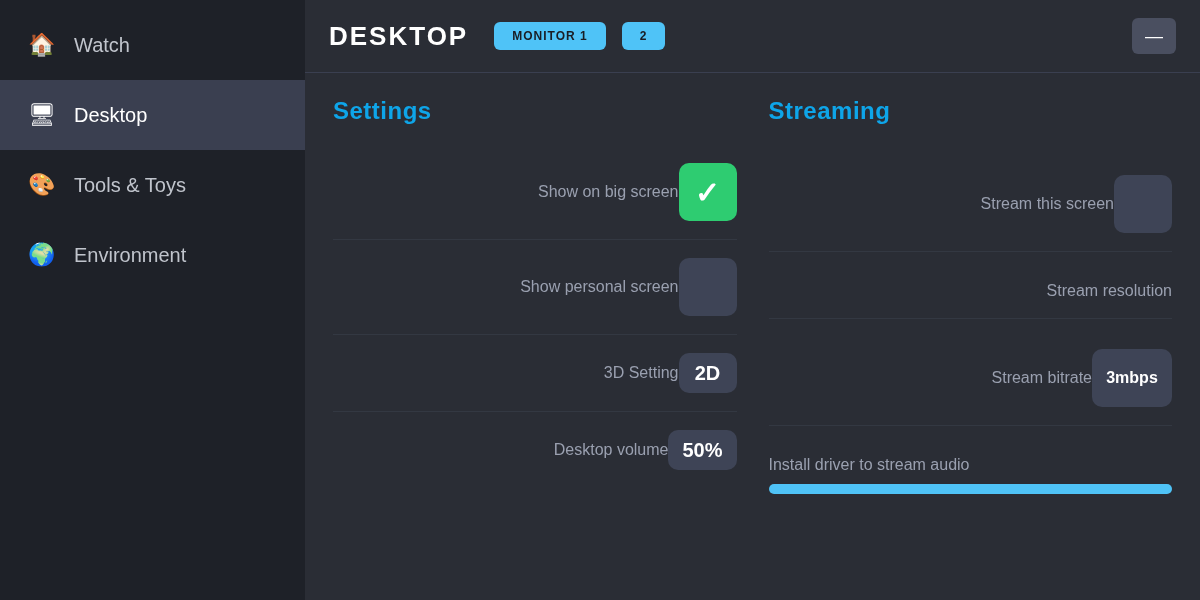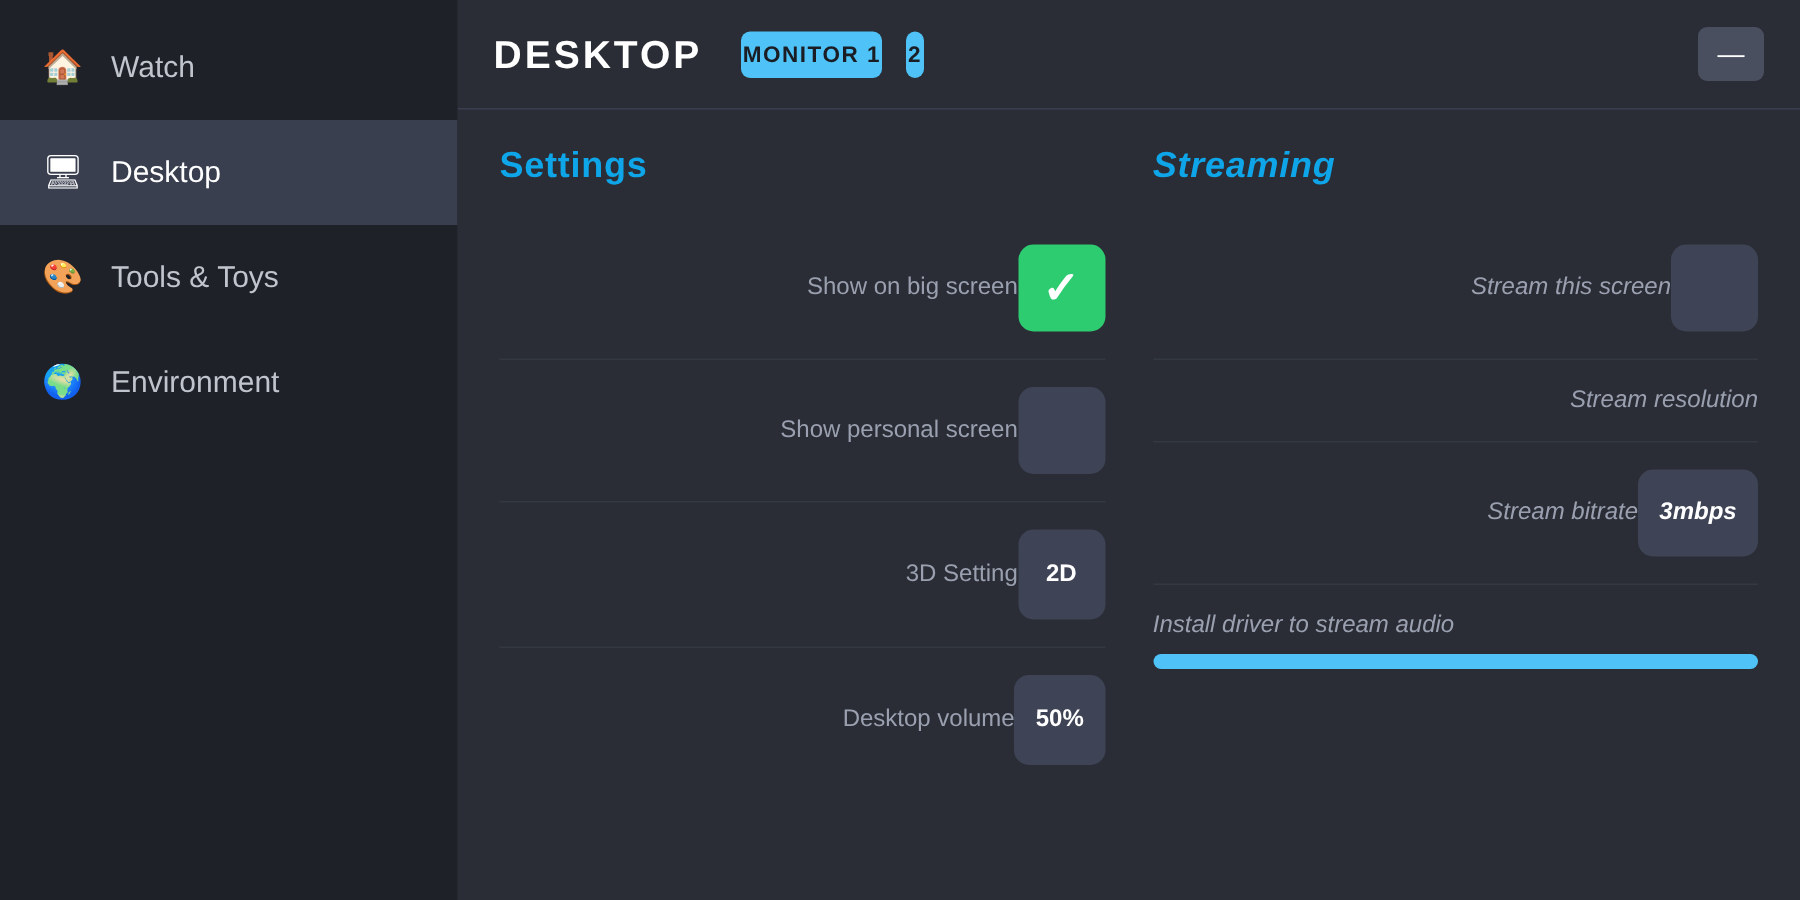--- a/index.html
+++ b/index.html
@@ -62,25 +62,25 @@
       border-bottom: 1px solid #3a3f50;
     }
     .header-title {
       font-size: 26px;
       font-weight: 700;
       color: #ffffff;
       letter-spacing: 2px;
       margin-right: 10px;
     }
     .monitor-btn {
-      padding: 7px 1px;
+      padding: 7px 18px;
       border-radius: 6px;
       border: none;
       cursor: pointer;
-      font-size: 15px;
+      font-size: 12px;
       font-weight: 700;
       letter-spacing: 1px;
     }
     .monitor-btn.active {
       background: #4fc3f7;
       color: #1a1d24;
     }
     .monitor-btn.inactive {
       background: #4fc3f7;
       color: #1a1d24;
@@ -112,23 +112,22 @@
     .settings-panel {
       flex: 1;
       display: flex;
       flex-direction: column;
       gap: 0;
     }
     .streaming-panel {
       flex: 1;
       display: flex;
       flex-direction: column;
-      gap: 0;
+      gap: 12px;
       padding-left: 32px;
-      font-style: italic;
     }
 
     .panel-title {
       font-size: 24px;
       font-weight: 600;
       color: #0ea5e9;
       margin-bottom: 20px;
       letter-spacing: 0.5px;
     }
 
@@ -165,28 +164,28 @@
     }
     .checkbox-empty {
       width: 58px;
       height: 58px;
       background: #3e4456;
       border-radius: 10px;
       cursor: pointer;
     }
     .value-badge {
       min-width: 58px;
-      height: 60px;
+      height: 40px;
       background: #3e4456;
       border-radius: 10px;
       display: flex;
       align-items: center;
       justify-content: center;
       color: #ffffff;
-      font-size: 16px;
+      font-size: 20px;
       font-weight: 600;
       padding: 16px 14px;
       cursor: pointer;
     }
     .stream-checkbox {
       width: 58px;
       height: 58px;
       background: #3e4456;
       border-radius: 10px;
       cursor: pointer;

